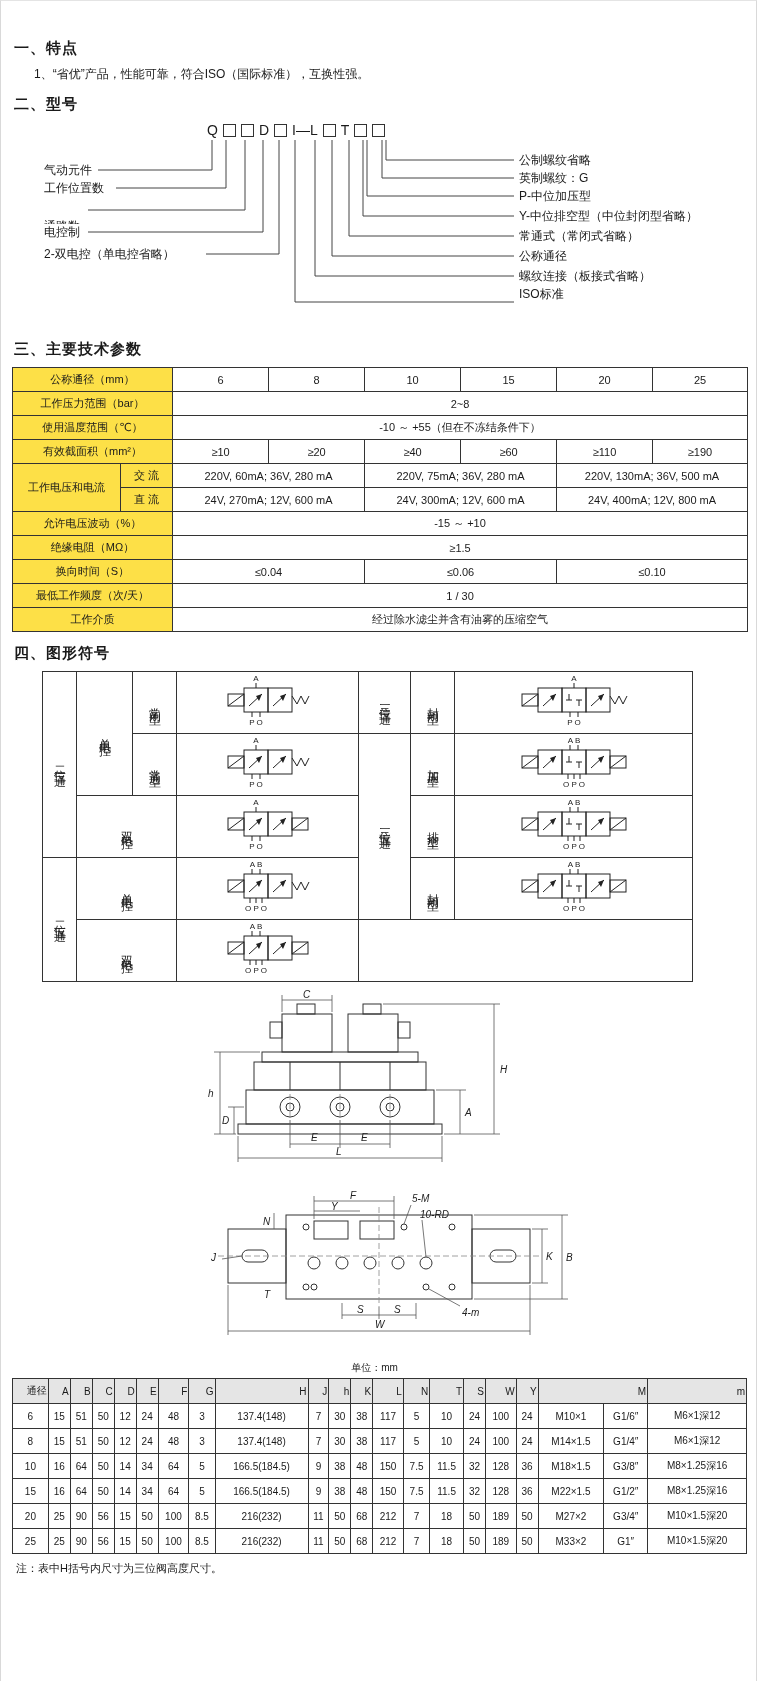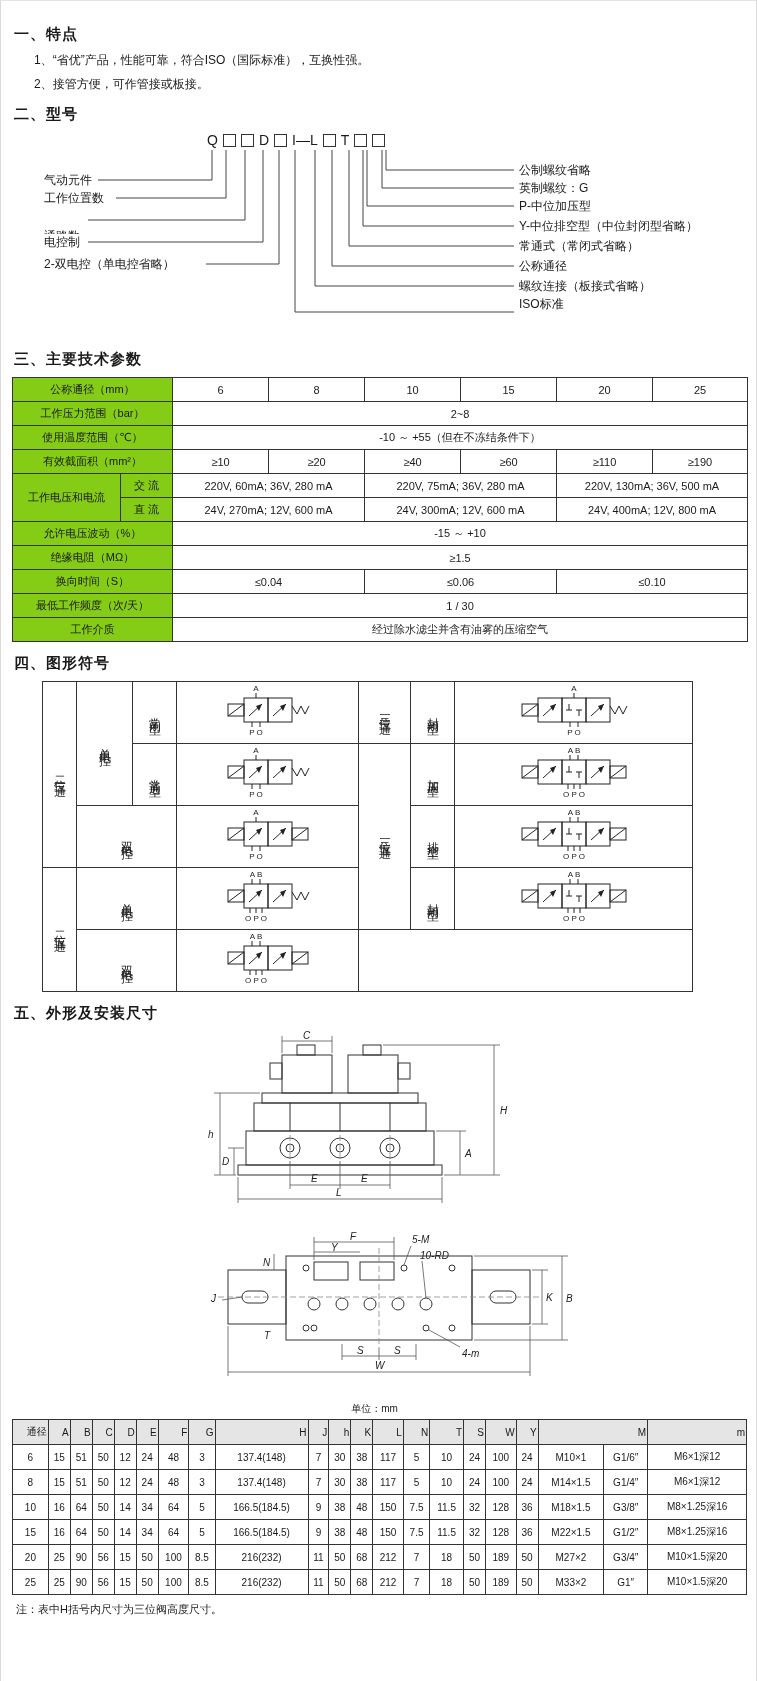--- a/index.html
+++ b/index.html
@@ -1,36 +1,36 @@
 <!DOCTYPE html>
 <html><head>
 <meta charset="utf-8">
 <style>
   * { margin:0; padding:0; box-sizing:border-box; }
   html,body { background:#fff; }
   body { width:757px; font-family:"Liberation Sans","DejaVu Sans",sans-serif; color:#1a1a1a; }
-  .page { width:757px; min-height:1681px; padding:12px 11px 24px; position:relative;
+  .page { width:757px; min-height:1681px; padding:26px 11px 24px; position:relative;
           border-left:1px solid #d9d9d9; border-right:1px solid #d9d9d9; border-top:1px solid #e4e4e4; background:#fff; }
   .sec-title { font-size:15px; font-weight:bold; margin:12px 0 8px 2px; letter-spacing:1px; }
   .feature-item { font-size:12px; margin:7px 0 7px 22px; }
 
   
   .model-diagram { position:relative; height:206px; margin-top:2px; }
   .code-row { position:absolute; left:195px; top:0; display:flex; align-items:center; gap:5px; font-size:14px; }
   .code-ch { display:inline-block; }
   .code-box { display:inline-block; width:13px; height:13px; border:1px solid #333; background:#fff; }
   .connectors { position:absolute; left:0; top:18px; }
   .mlabel { position:absolute; font-size:12px; white-space:nowrap; background:#fff; padding:0 2px; }
   .ml { left:30px; }
   .mr { left:505px; }
 
   
   .tech { border-collapse:collapse; width:735px; table-layout:fixed; font-size:11px; text-align:center; margin-top:4px; }
   .tech td { border:1px solid #333; padding:4px 2px; height:20px; vertical-align:middle; }
-  .tech td.lbl { background:#84cc16; }
+  .tech td.lbl { background:#fde047; }
 
   
   .sym { border-collapse:collapse; margin:4px 0 0 30px; font-size:12px; text-align:center; }
   .sym td { border:1px solid #333; height:62px; padding:0; vertical-align:middle; }
   .sym td.diag { padding:2px; }
   .vert { writing-mode:vertical-rl; text-orientation:upright; letter-spacing:3px; display:inline-block; line-height:1.1; }
 
   
   .drawing { text-align:center; margin:8px 0 0; }
   .unit-label { text-align:center; font-size:10px; margin:10px 8px 3px 0; }
@@ -42,21 +42,20 @@
   .note { font-size:11px; margin:7px 0 0 4px; }
 </style>
 </head>
 <body>
 
 <div class="page">
 
   <section>
     <h2 class="sec-title">一、特点</h2>
     <p class="feature-item">1、“省优”产品，性能可靠，符合ISO（国际标准），互换性强。</p>
-    <p class="feature-item">2、接管方便，可作管接或板接。</p>
   </section>
 
   <section>
     <h2 class="sec-title">二、型号</h2>
     <div class="model-diagram">
       <div class="code-row">
         <span class="code-ch">Q</span>
         <span class="code-box"></span>
         <span class="code-box"></span>
         <span class="code-ch">D</span>
@@ -394,21 +393,20 @@
                 <text x="72" y="7" font-size="8" text-anchor="middle" fill="#222">A B</text>
                 <text x="72" y="51" font-size="8" text-anchor="middle" fill="#222">O P O</text>
               </svg></td>
           <td colspan="3"></td>
         </tr>
       </tbody>
     </table>
   </section>
 
   <section>
-    <h2 class="sec-title">五、外形及安装尺寸</h2>
 
     <div class="drawing">
       <svg width="430" height="185" viewBox="0 0 430 185">
         <g stroke="#333" fill="none" stroke-width="1">
           <rect x="133" y="14" width="18" height="10"></rect>
             <rect x="199" y="14" width="18" height="10"></rect>
           <rect x="118" y="24" width="50" height="38"></rect>
             <rect x="184" y="24" width="50" height="38"></rect>
           <rect x="106" y="32" width="12" height="16"></rect>
             <rect x="234" y="32" width="12" height="16"></rect>

